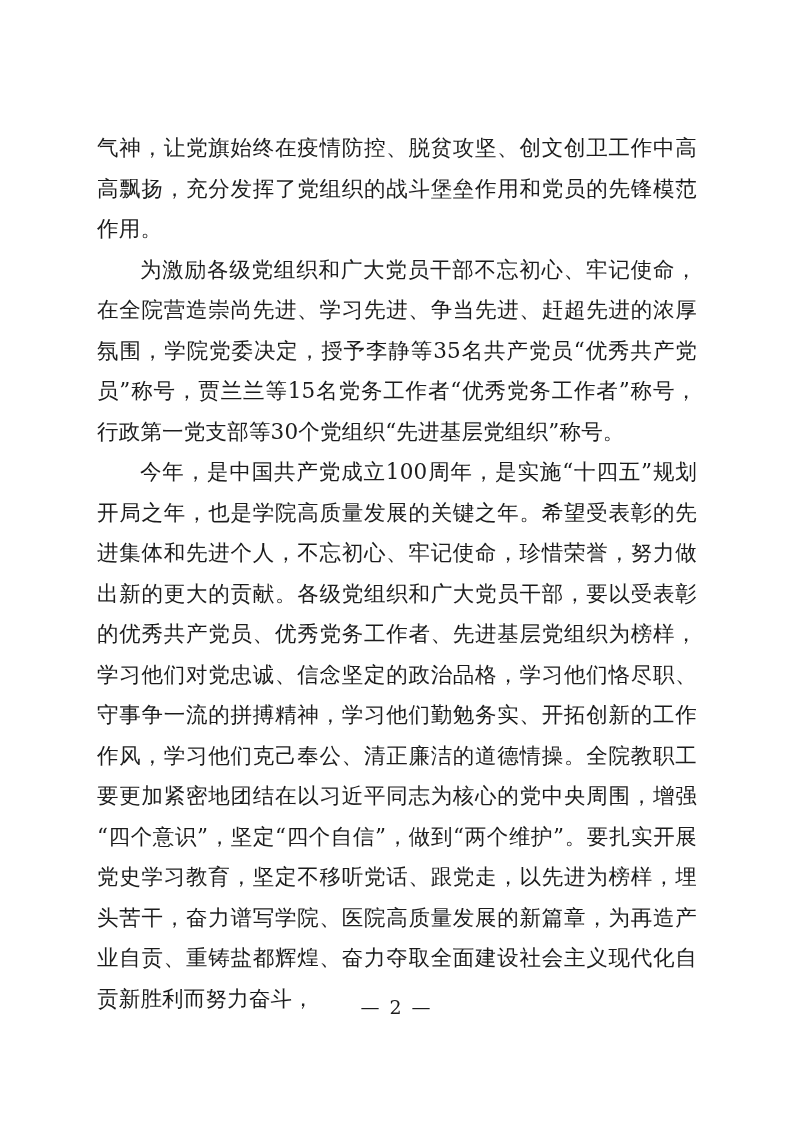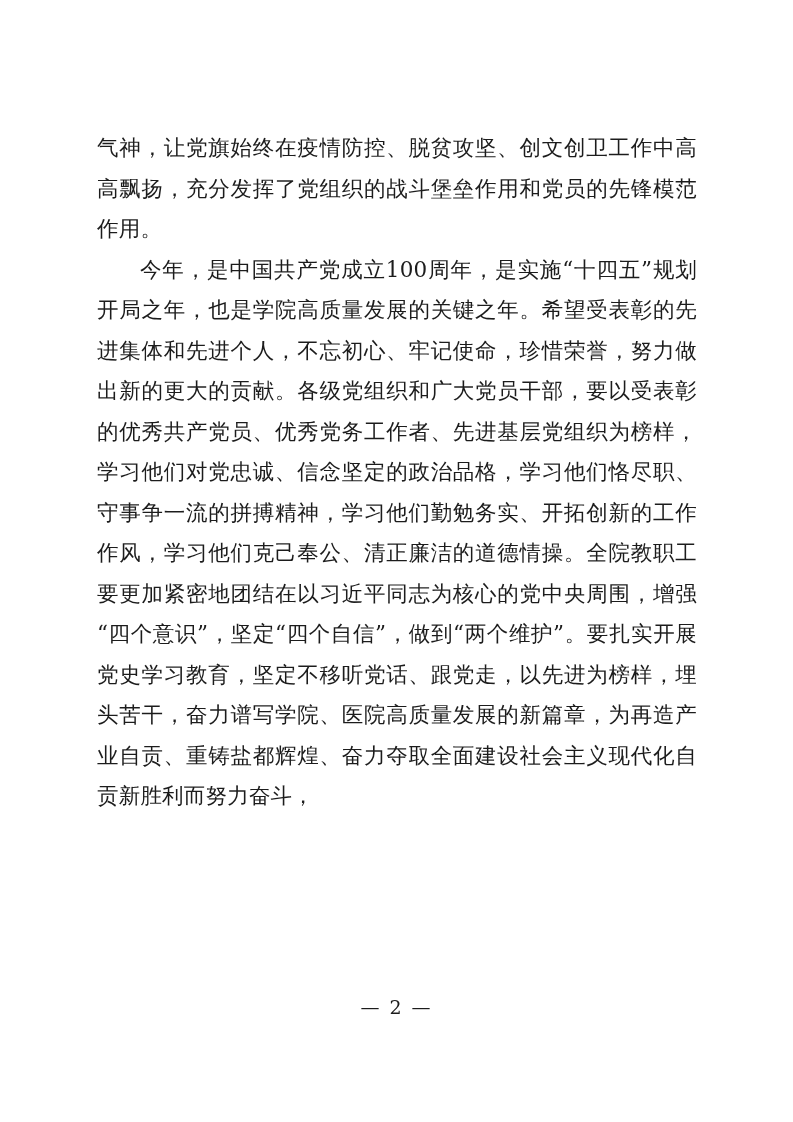--- a/index.html
+++ b/index.html
@@ -60,18 +60,19 @@
   .page-num-wrap {
     display: inline-block;
   }
 </style>
 </head>
 <body>
 
 <div class="page">
   <div class="content">
     <p class="para">气神，让党旗始终在疫情防控、脱贫攻坚、创文创卫工作中高高飘扬，充分发挥了党组织的战斗堡垒作用和党员的先锋模范作用。</p>
+    <p class="para indent">为激励各级党组织和广大党员干部不忘初心、牢记使命，在全院营造崇尚先进、学习先进、争当先进、赶超先进的浓厚氛围，学院党委决定，授予李静等35名共产党员“优秀共产党员”称号，贾兰兰等15名党务工作者“优秀党务工作者”称号，行政第一党支部等30个党组织“先进基层党组织”称号。</p>
     <p class="para indent">今年，是中国共产党成立100周年，是实施“十四五”规划开局之年，也是学院高质量发展的关键之年。希望受表彰的先进集体和先进个人，不忘初心、牢记使命，珍惜荣誉，努力做出新的更大的贡献。各级党组织和广大党员干部，要以受表彰的优秀共产党员、优秀党务工作者、先进基层党组织为榜样，学习他们对党忠诚、信念坚定的政治品格，学习他们恪尽职、守事争一流的拼搏精神，学习他们勤勉务实、开拓创新的工作作风，学习他们克己奉公、清正廉洁的道德情操。全院教职工要更加紧密地团结在以习近平同志为核心的党中央周围，增强“四个意识”，坚定“四个自信”，做到“两个维护”。要扎实开展党史学习教育，坚定不移听党话、跟党走，以先进为榜样，埋头苦干，奋力谱写学院、医院高质量发展的新篇章，为再造产业自贡、重铸盐都辉煌、奋力夺取全面建设社会主义现代化自贡新胜利而努力奋斗，</p>
   </div>
   <div class="footer">
     <span class="page-num-wrap">— 2 —</span>
   </div>
 </div>
 
 </body></html>

